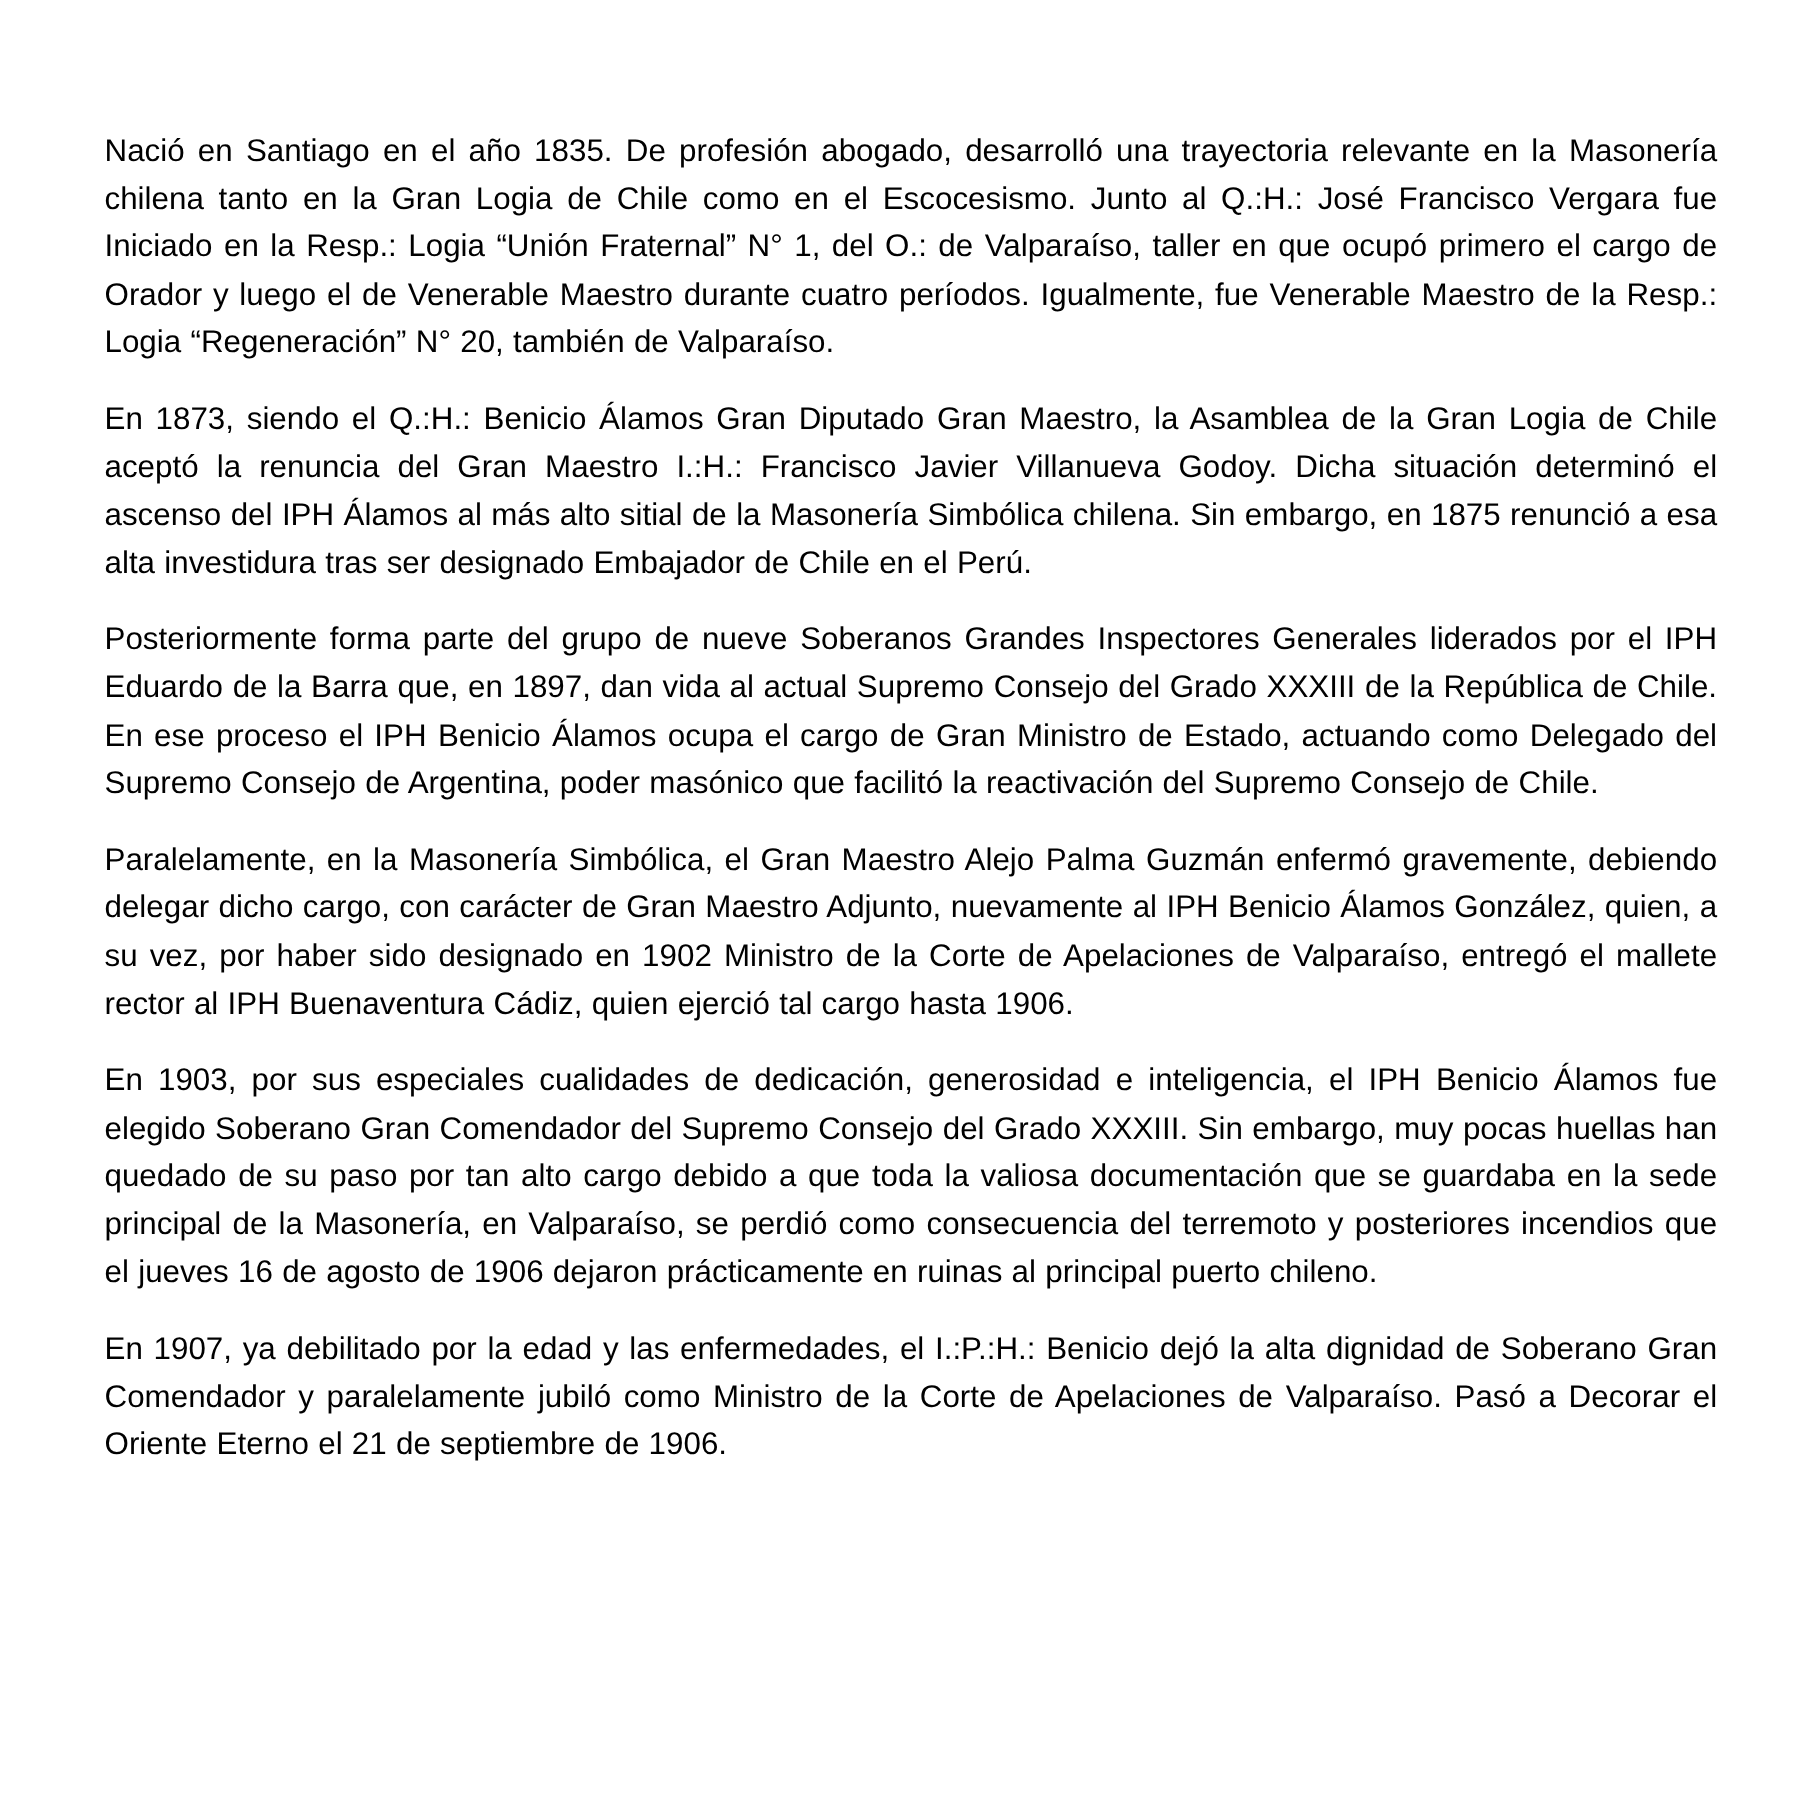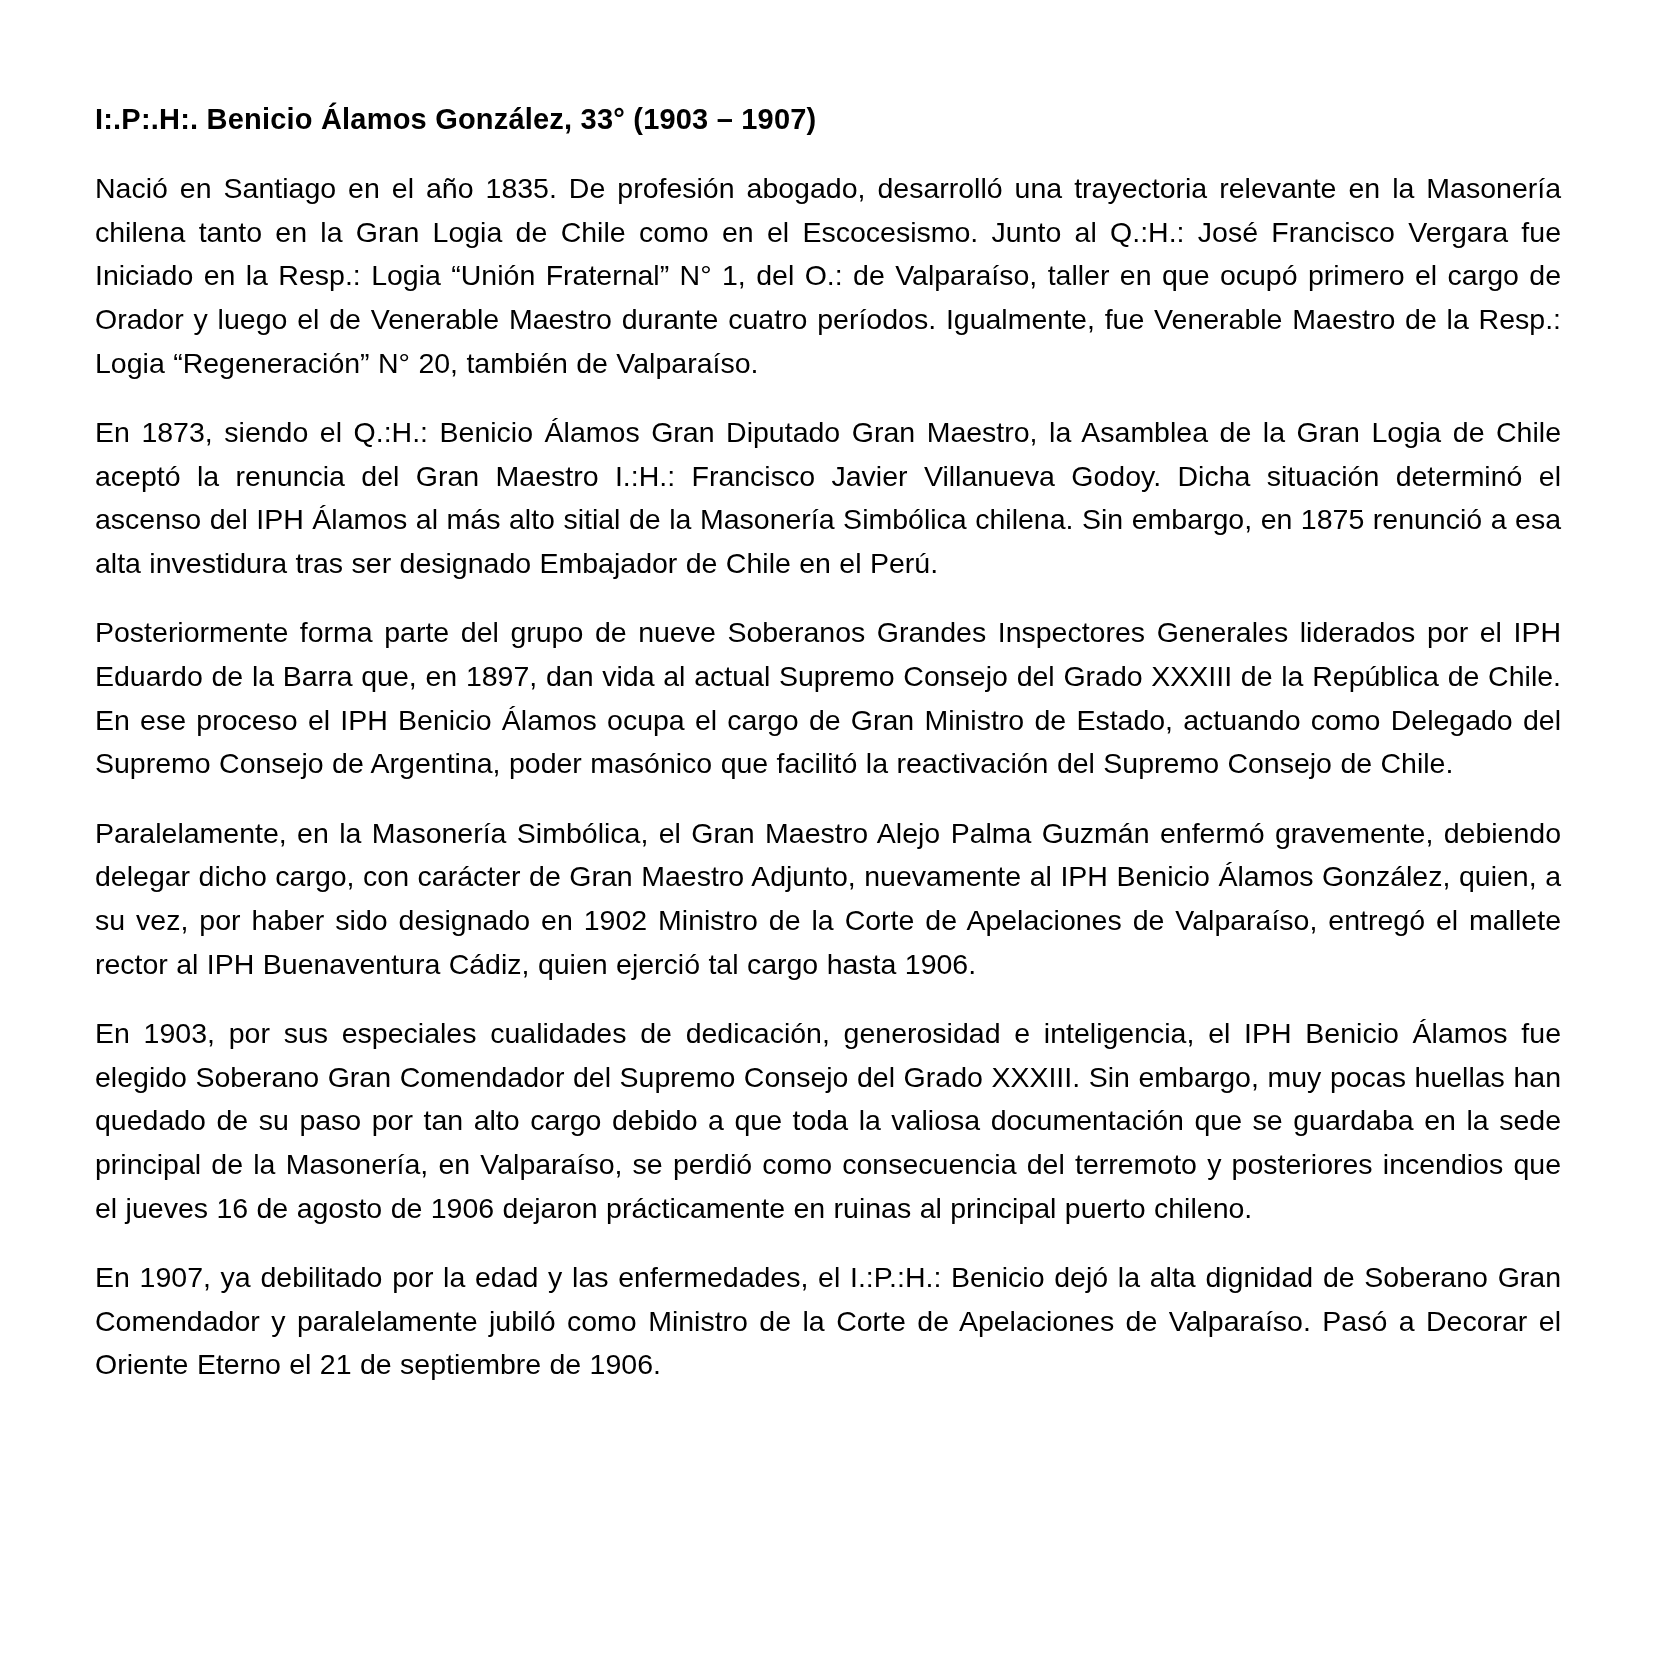--- a/index.html
+++ b/index.html
@@ -29,21 +29,20 @@
     line-height: 1.53;
     text-align: justify;
     margin: 16px 0 26px 0;
     word-spacing: 0.5px;
   }
 </style>
 </head>
 <body>
 
 <div class="page">
-  <h1 class="doc-title">I:.P:.H:. Benicio Álamos González, 33° (1903 – 1907)</h1>
 
   <p class="doc-paragraph">Nació en Santiago en el año 1835. De profesión abogado, desarrolló una trayectoria relevante en la Masonería chilena tanto en la Gran Logia de Chile como en el Escocesismo. Junto al Q.:H.: José Francisco Vergara fue Iniciado en la Resp.: Logia “Unión Fraternal” N° 1, del O.: de Valparaíso, taller en que ocupó primero el cargo de Orador y luego el de Venerable Maestro durante cuatro períodos. Igualmente, fue Venerable Maestro de la Resp.: Logia “Regeneración” N° 20, también de Valparaíso.</p>
 
   <p class="doc-paragraph">En 1873, siendo el Q.:H.: Benicio Álamos Gran Diputado Gran Maestro, la Asamblea de la Gran Logia de Chile aceptó la renuncia del Gran Maestro I.:H.: Francisco Javier Villanueva Godoy. Dicha situación determinó el ascenso del IPH Álamos al más alto sitial de la Masonería Simbólica chilena. Sin embargo, en 1875 renunció a esa alta investidura tras ser designado Embajador de Chile en el Perú.</p>
 
   <p class="doc-paragraph">Posteriormente forma parte del grupo de nueve Soberanos Grandes Inspectores Generales liderados por el IPH Eduardo de la Barra que, en 1897, dan vida al actual Supremo Consejo del Grado XXXIII de la República de Chile. En ese proceso el IPH Benicio Álamos ocupa el cargo de Gran Ministro de Estado, actuando como Delegado del Supremo Consejo de Argentina, poder masónico que facilitó la reactivación del Supremo Consejo de Chile.</p>
 
   <p class="doc-paragraph">Paralelamente, en la Masonería Simbólica, el Gran Maestro Alejo Palma Guzmán enfermó gravemente, debiendo delegar dicho cargo, con carácter de Gran Maestro Adjunto, nuevamente al IPH Benicio Álamos González, quien, a su vez, por haber sido designado en 1902 Ministro de la Corte de Apelaciones de Valparaíso, entregó el mallete rector al IPH Buenaventura Cádiz, quien ejerció tal cargo hasta 1906.</p>
 
   <p class="doc-paragraph">En 1903, por sus especiales cualidades de dedicación, generosidad e inteligencia, el IPH Benicio Álamos fue elegido Soberano Gran Comendador del Supremo Consejo del Grado XXXIII. Sin embargo, muy pocas huellas han quedado de su paso por tan alto cargo debido a que toda la valiosa documentación que se guardaba en la sede principal de la Masonería, en Valparaíso, se perdió como consecuencia del terremoto y posteriores incendios que el jueves 16 de agosto de 1906 dejaron prácticamente en ruinas al principal puerto chileno.</p>

